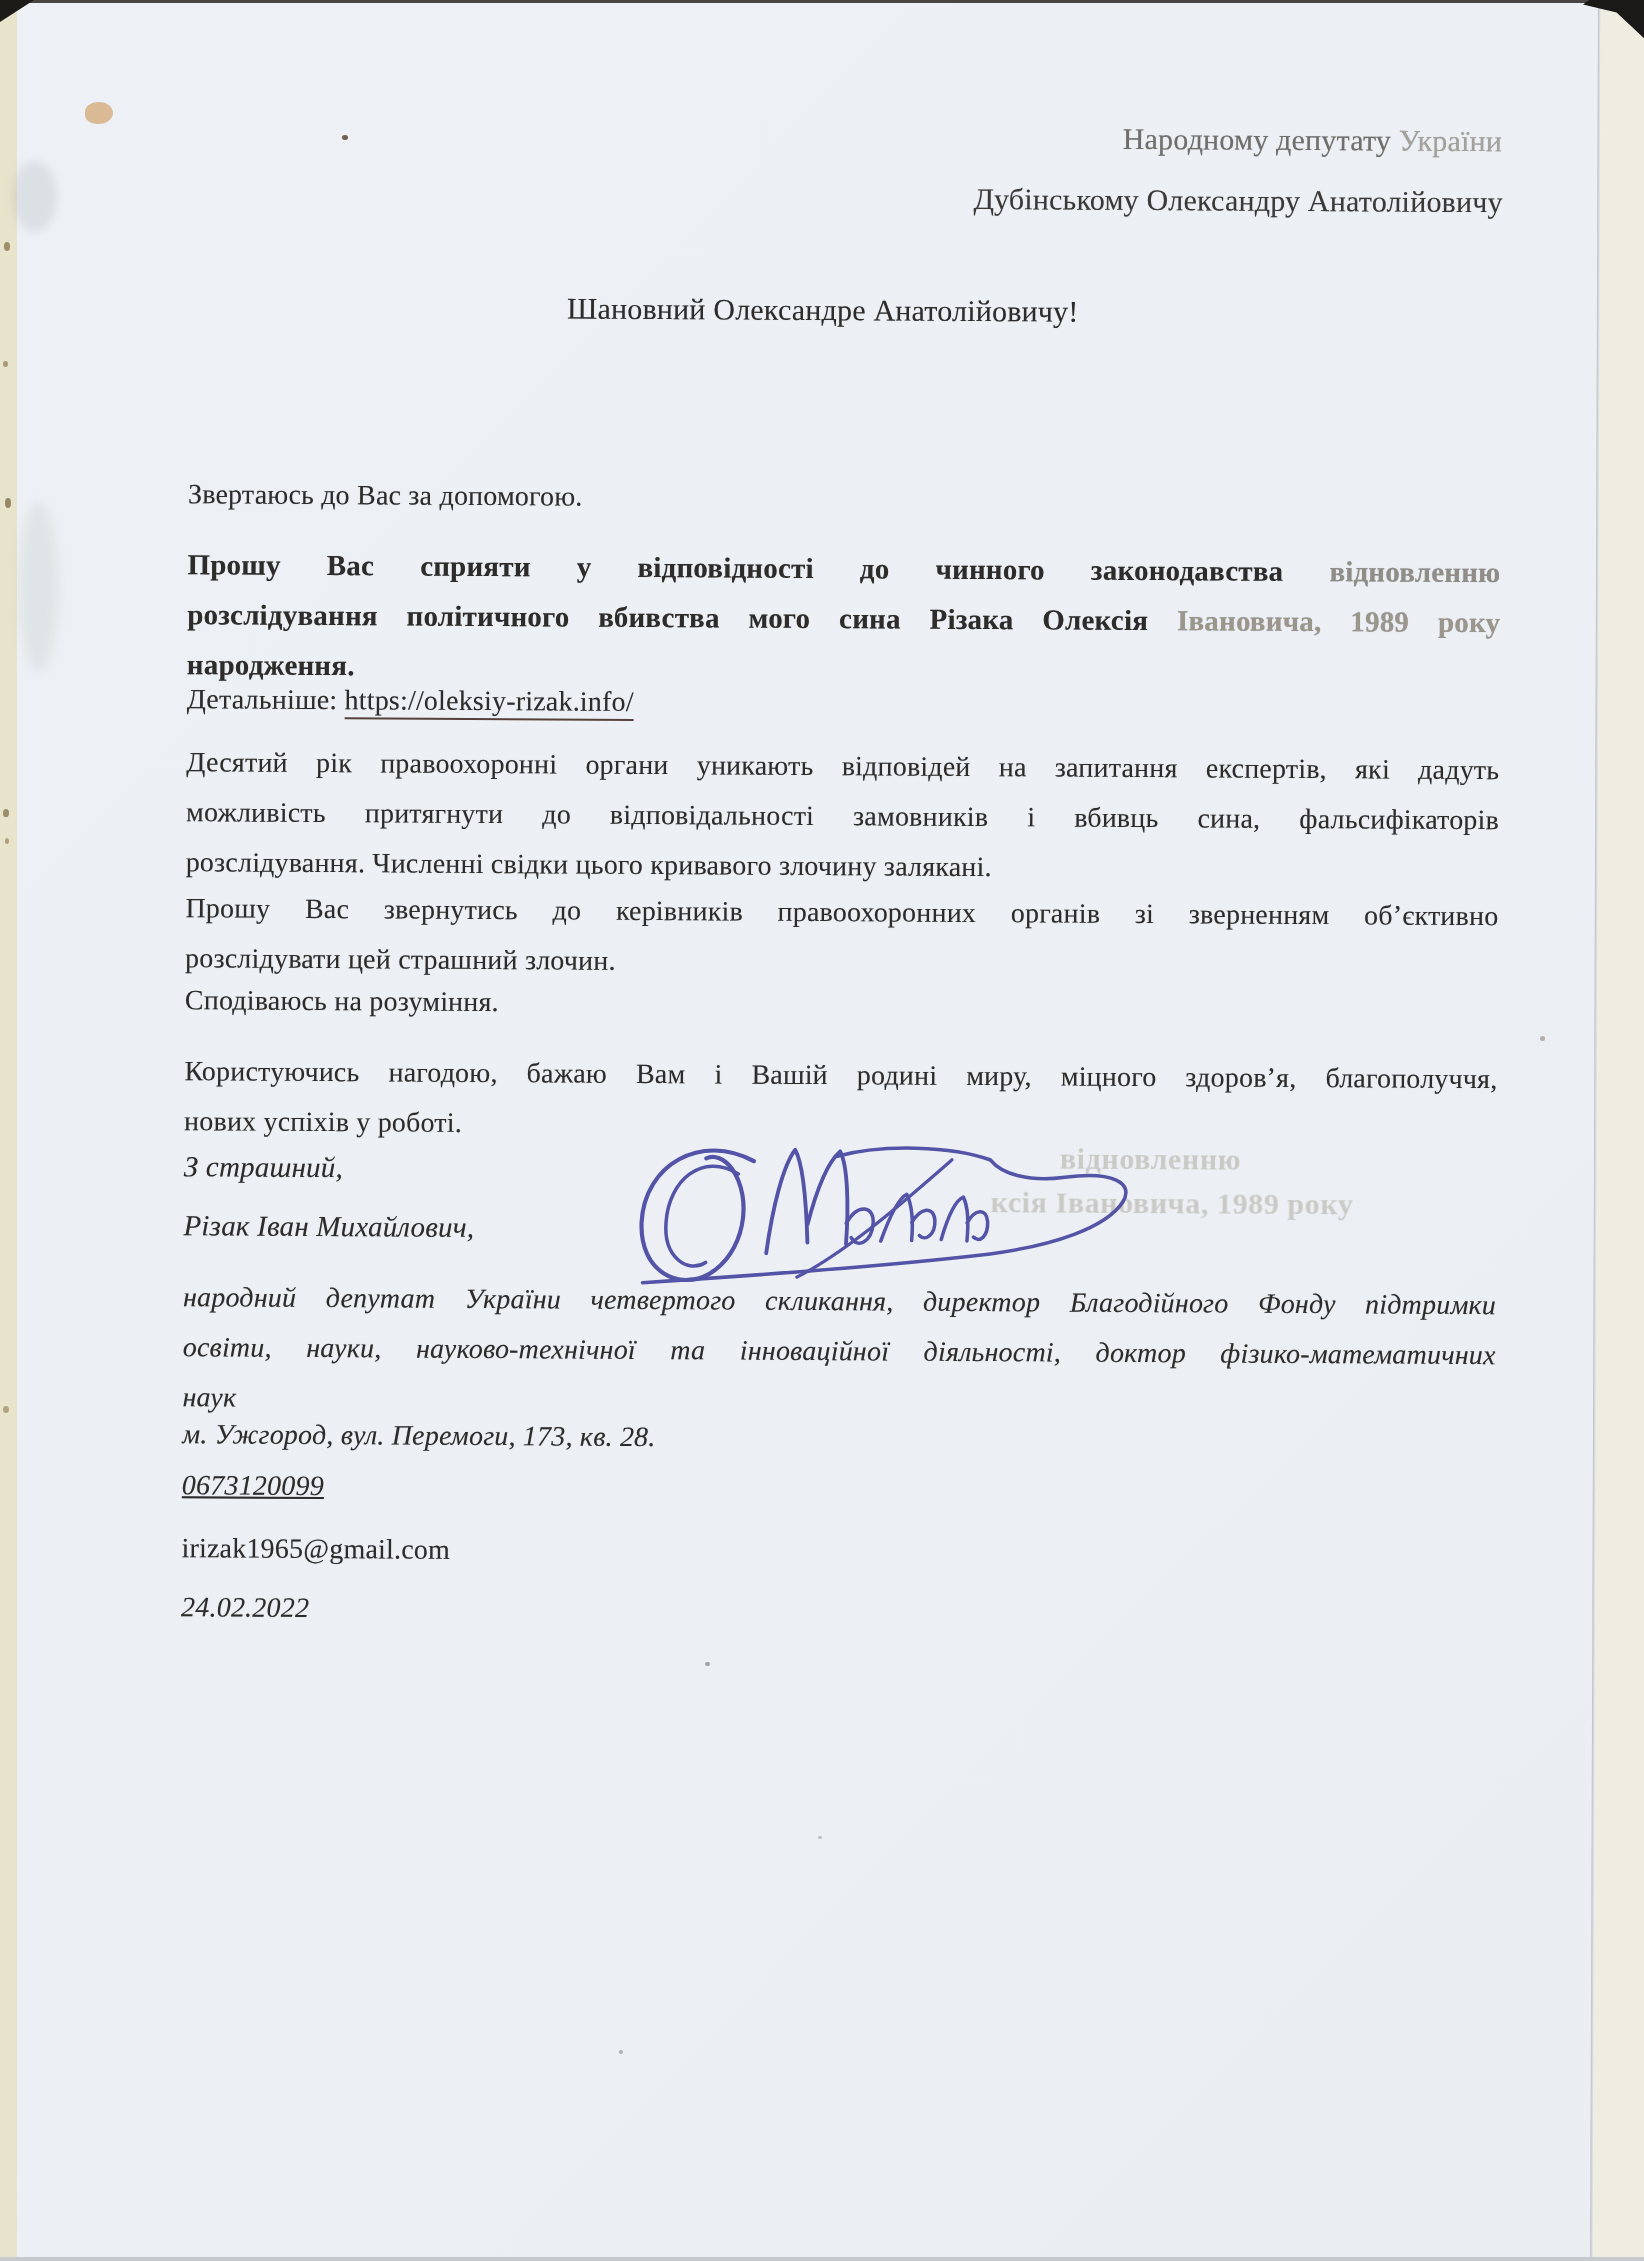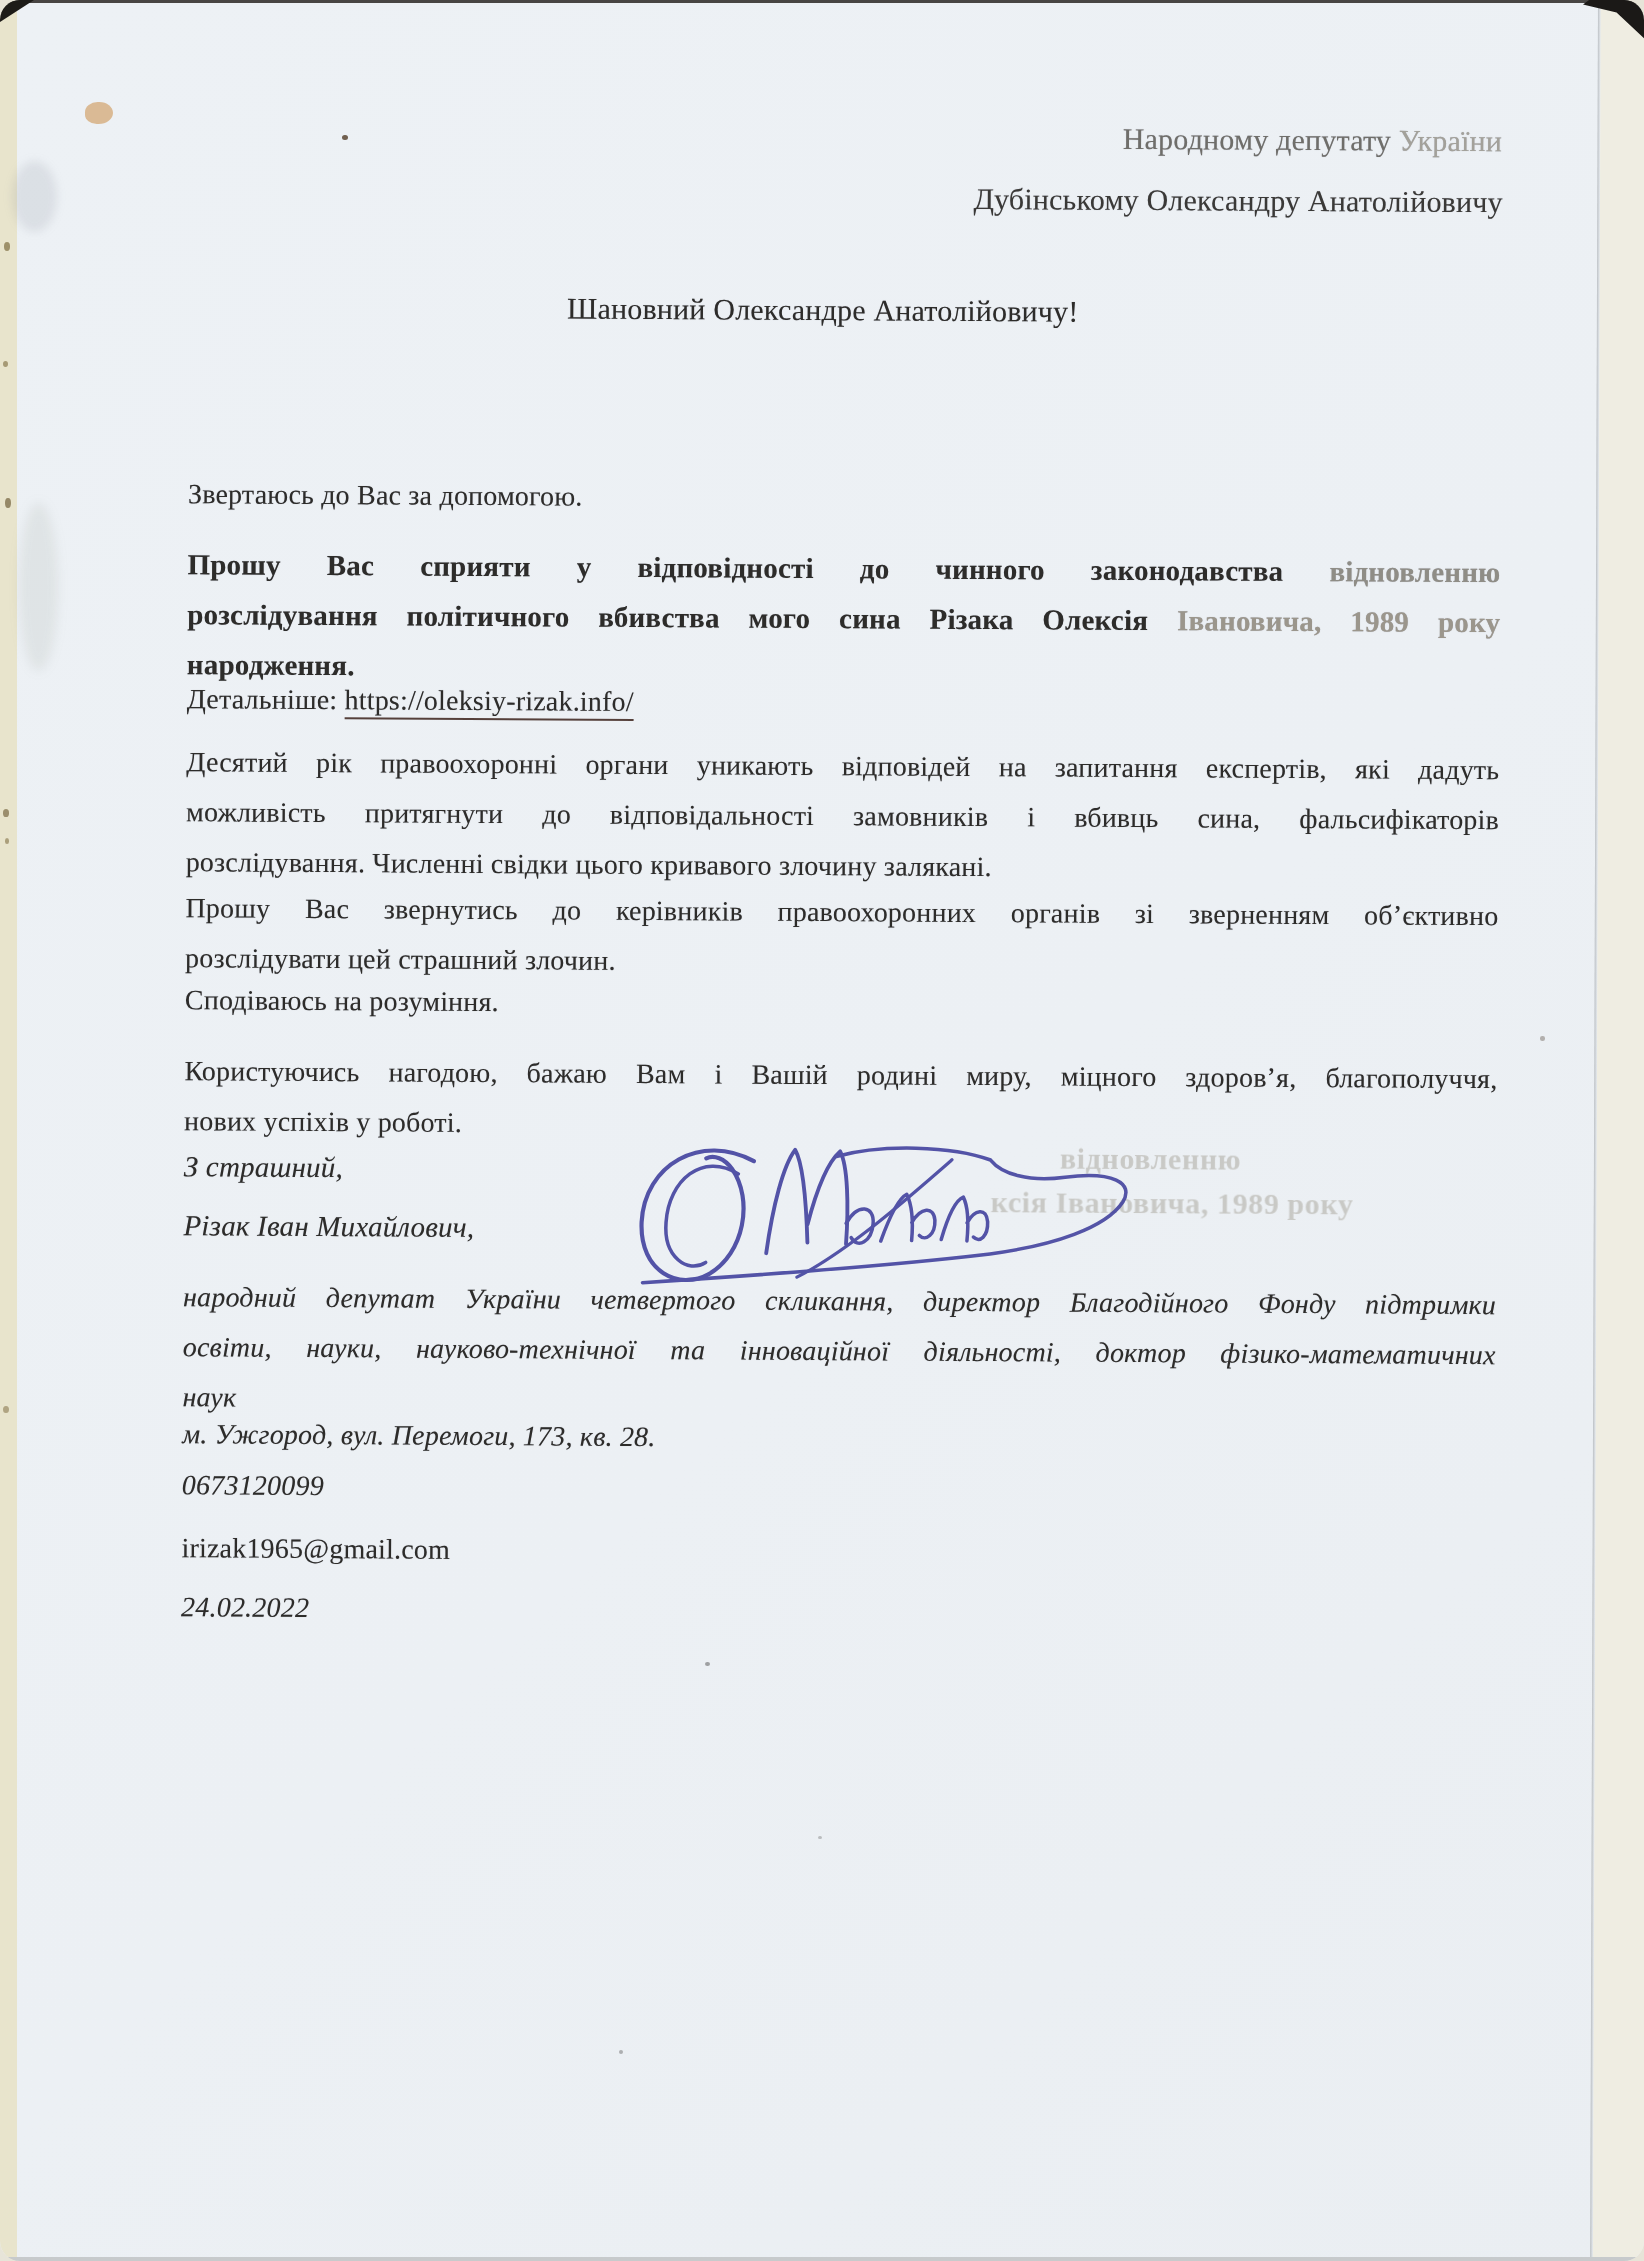--- a/index.html
+++ b/index.html
@@ -2,21 +2,20 @@
 <html style="font-size:10.3px"><head>
 <meta charset="utf-8">
 <style>
   html,body { margin:0; padding:0; background:#e7e4d8; }
   .page {
     position:relative; width:1644px; height:2261px;
     background:linear-gradient(135deg,#edf1f5 0%, #ecf0f4 55%, #eaeef2 100%);
     overflow:hidden;
     font-family:"Liberation Serif","DejaVu Serif",serif;
     color:#2d2c2a;
-    border-radius:20px;
   }
   
   .left-strip { position:absolute; left:0; top:0; width:17px; height:2261px; background:#e8e4cc; }
   .speck { position:absolute; border-radius:50%; }
   .top-edge { position:absolute; left:0; top:0; width:1644px; height:3.2px; background:#2a2723; opacity:.85; }
   .corner-tl { position:absolute; left:0; top:0; width:34px; height:22px; background:#1d1b18; clip-path:polygon(0 0,100% 0,0 100%); }
   .right-bed { position:absolute; top:0; left:1573px; width:71px; height:2261px; background:#efede2; clip-path:polygon(39% 0,100% 0,100% 100%,28% 100%); }
   .right-edge-shadow { position:absolute; top:0; left:1598px; width:2.6px; height:2263px; background:linear-gradient(to right,rgba(130,135,140,.45),rgba(130,135,140,0)); transform:rotate(0.2deg); transform-origin:top left; }
   .corner-tr { position:absolute; top:0; left:1583px; width:61px; height:45px; background:#1b1917; clip-path:polygon(10% 0,100% 0,100% 85%,55% 28%,0 10%); }
   .bottom-edge { position:absolute; left:0; top:2257px; width:1644px; height:3.9px; background:#c7cacc; }
@@ -128,21 +127,21 @@
       </g>
     </svg>
 
     <div class="txt body-col i sz44" style="top:1276px;">
       <div class="line just">народний депутат  України четвертого скликання, директор Благодійного Фонду підтримки</div>
       <div class="line just">освіти, науки, науково-технічної та інноваційної діяльності, доктор фізико-математичних</div>
       <div class="line">наук</div>
     </div>
 
     <div class="txt i sz44" style="top:1422px; left:191px;">м. Ужгород, вул. Перемоги, 173, кв. 28.</div>
-    <div class="txt i sz44" style="top:1473px; left:191px;">0673120099</div>
+    <div class="txt i sz44" style="top:1473px; left:191px;text-decoration:underline;">0673120099</div>
     <div class="txt sz44" style="top:1536px; left:191px;">irizak1965@gmail.com</div>
     <div class="txt i sz44" style="top:1595px; left:191px;">24.02.2022</div>
 
   </div>
 
   <div class="right-bed"></div>
   <div class="right-edge-shadow"></div>
   <div class="top-edge"></div>
   <div class="corner-tl"></div>
   <div class="corner-tr"></div>

